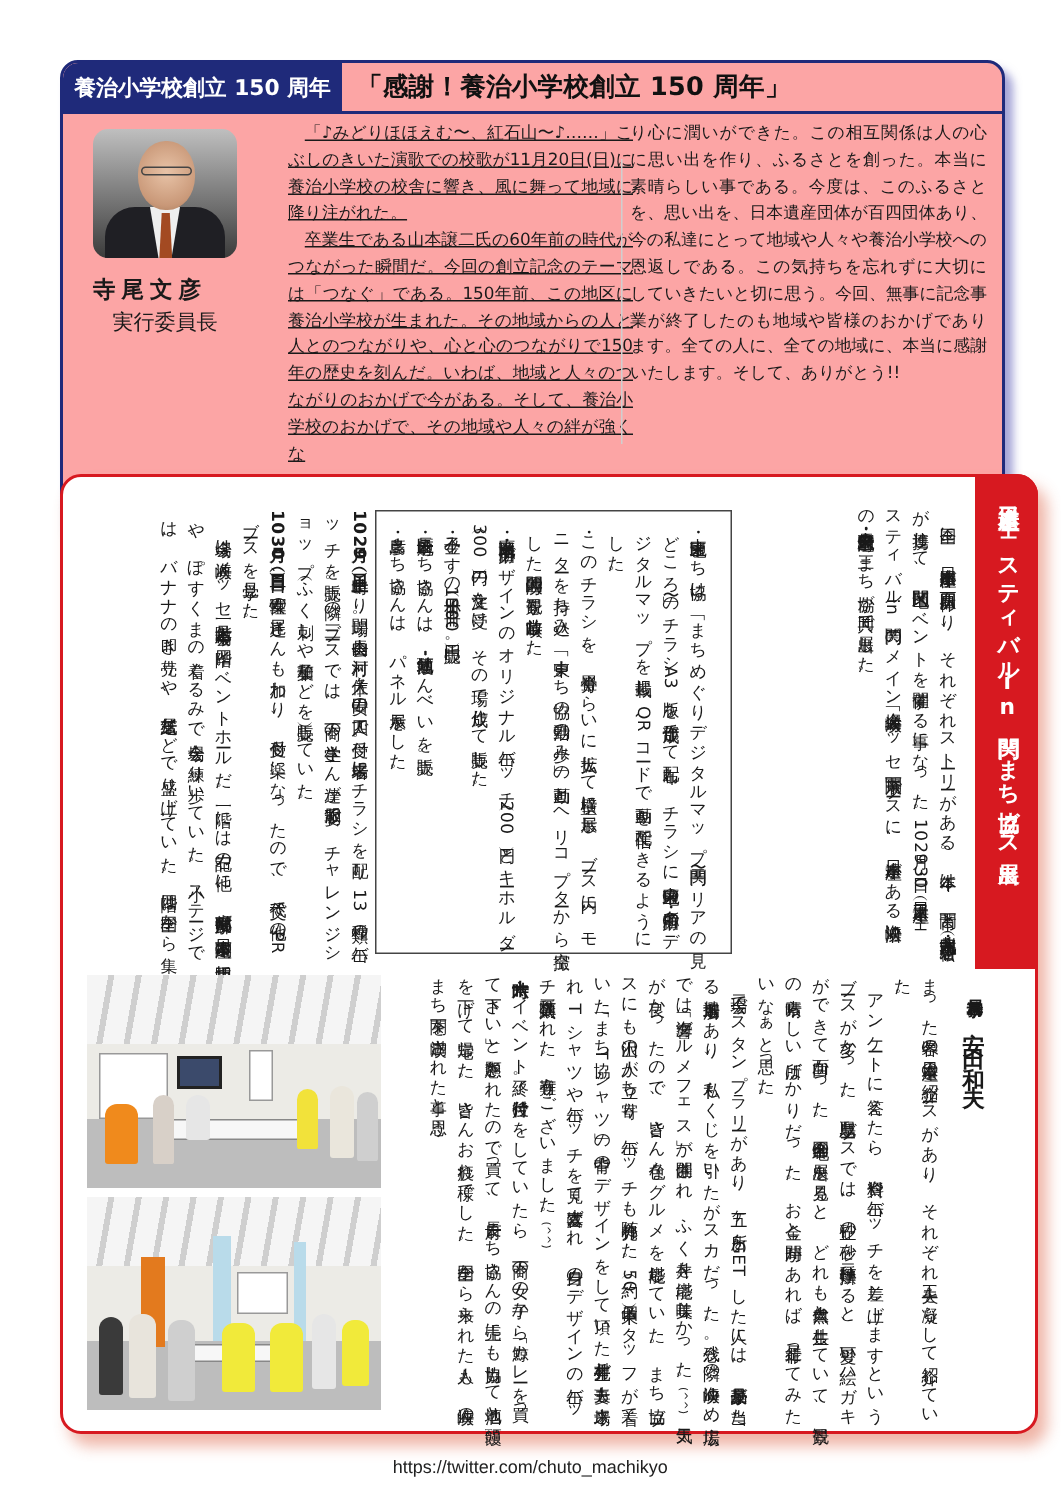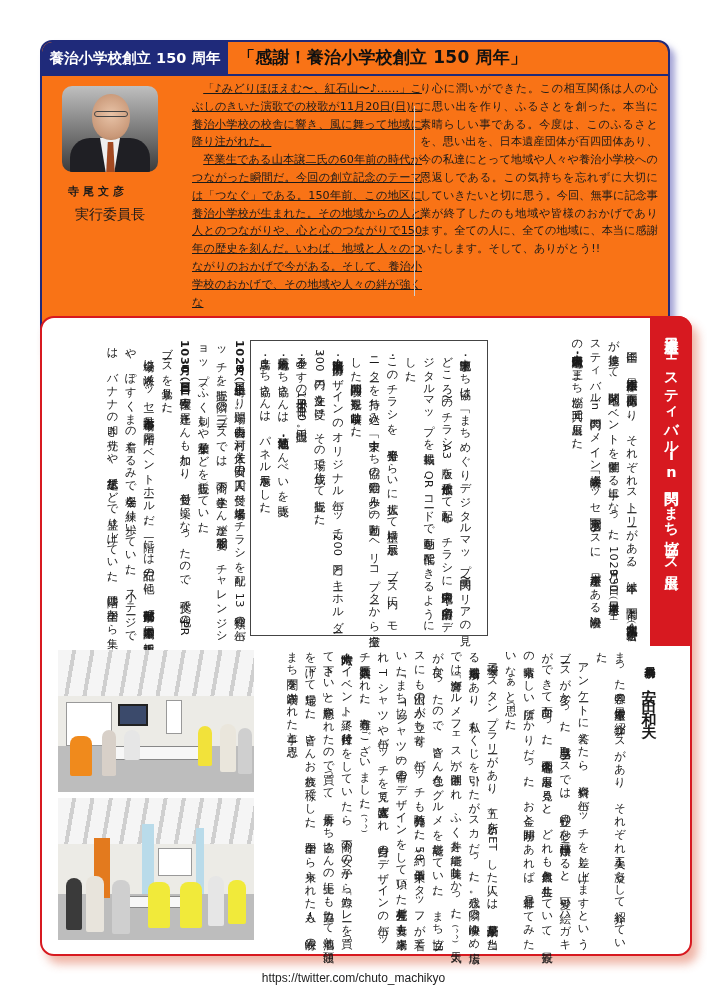--- a/index.html
+++ b/index.html
@@ -2,21 +2,21 @@
 <html><head>
 <meta charset="utf-8">
 <style>
   * { box-sizing: border-box; margin: 0; padding: 0; }
   html, body { width: 707px; height: 1000px; background: #ffffff; overflow: hidden; }
   body { position: relative; font-family: "DejaVu Sans", sans-serif; color: #1a1a1a; }
 
   
   .top-box {
     position: absolute; left: 40px; top: 40px; width: 630px; height: 318px;
-    border: 2px solid #1f2a7a; border-radius: 12px; background: #f97316;
+    border: 2px solid #1f2a7a; border-radius: 12px; background: #fca5a5;
     box-shadow: 5px 6px 6px rgba(90,90,180,0.55);
     overflow: hidden;
   }
   .top-tag {
     position: absolute; left: 0; top: 0; width: 186px; height: 32px;
     background: #1f2a7a; color: #fff; font-weight: bold; font-size: 14.5px;
     display: flex; align-items: center; justify-content: center;
     border-top-left-radius: 10px;
   }
   .top-title {
@@ -33,21 +33,21 @@
     position: absolute; left: 30px; top: 8px; width: 38px; height: 46px; border-radius: 48%;
     background: radial-gradient(circle at 50% 45%, #e8c3a7 0%, #c99878 70%, #a67858 100%);
   }
   .portrait .glasses { position: absolute; left: 32px; top: 25px; width: 34px; height: 6px; border: 1.5px solid #444; border-radius: 3px; }
   .portrait .body {
     position: absolute; left: 8px; top: 52px; width: 80px; height: 40px;
     background: #1f1f24; border-radius: 20px 20px 0 0;
   }
   .portrait .shirt { position: absolute; left: 38px; top: 52px; width: 20px; height: 36px; background: #efefef; clip-path: polygon(0 0,100% 0,70% 100%,30% 100%); }
   .portrait .tie { position: absolute; left: 44px; top: 56px; width: 9px; height: 34px; background: #a34a22; clip-path: polygon(20% 0,80% 0,100% 100%,0 100%); }
-  .author-name { position: absolute; left: 2px; top: 142px; width: 108px; text-align: center; font-size: 11px; font-weight: bold; letter-spacing: 4px; }
+  .author-name { position: absolute; left: 20px; top: 142px; width: 108px; font-size: 15px; font-weight: bold; letter-spacing: 4px; }
   .author-role { position: absolute; left: 14px; top: 164px; width: 108px; text-align: center; font-size: 14px; }
 
   .top-col { position: absolute; top: 38px; font-size: 11.2px; line-height: 17.8px; text-align: justify; }
   .top-col.c1 { left: 150px; width: 230px; text-decoration: underline; }
   .top-col.c2 { left: 378px; width: 238px; }
   .top-col p { text-indent: 1em; }
   .top-col p.noindent { text-indent: 0; }
   .top-col p.quote { padding-left: 1.4em; text-indent: 0; }
   .col-divider { position: absolute; left: 372px; top: 64px; width: 1px; height: 190px; background: #cfcfcf; }
 

